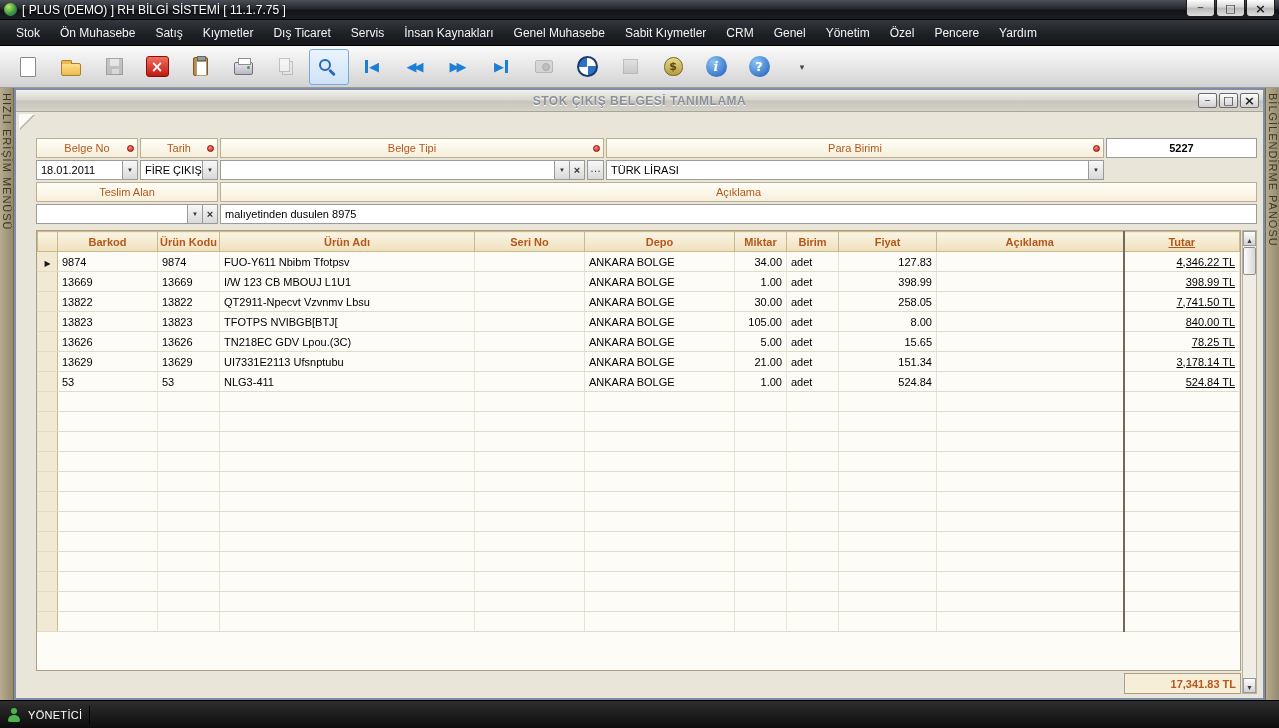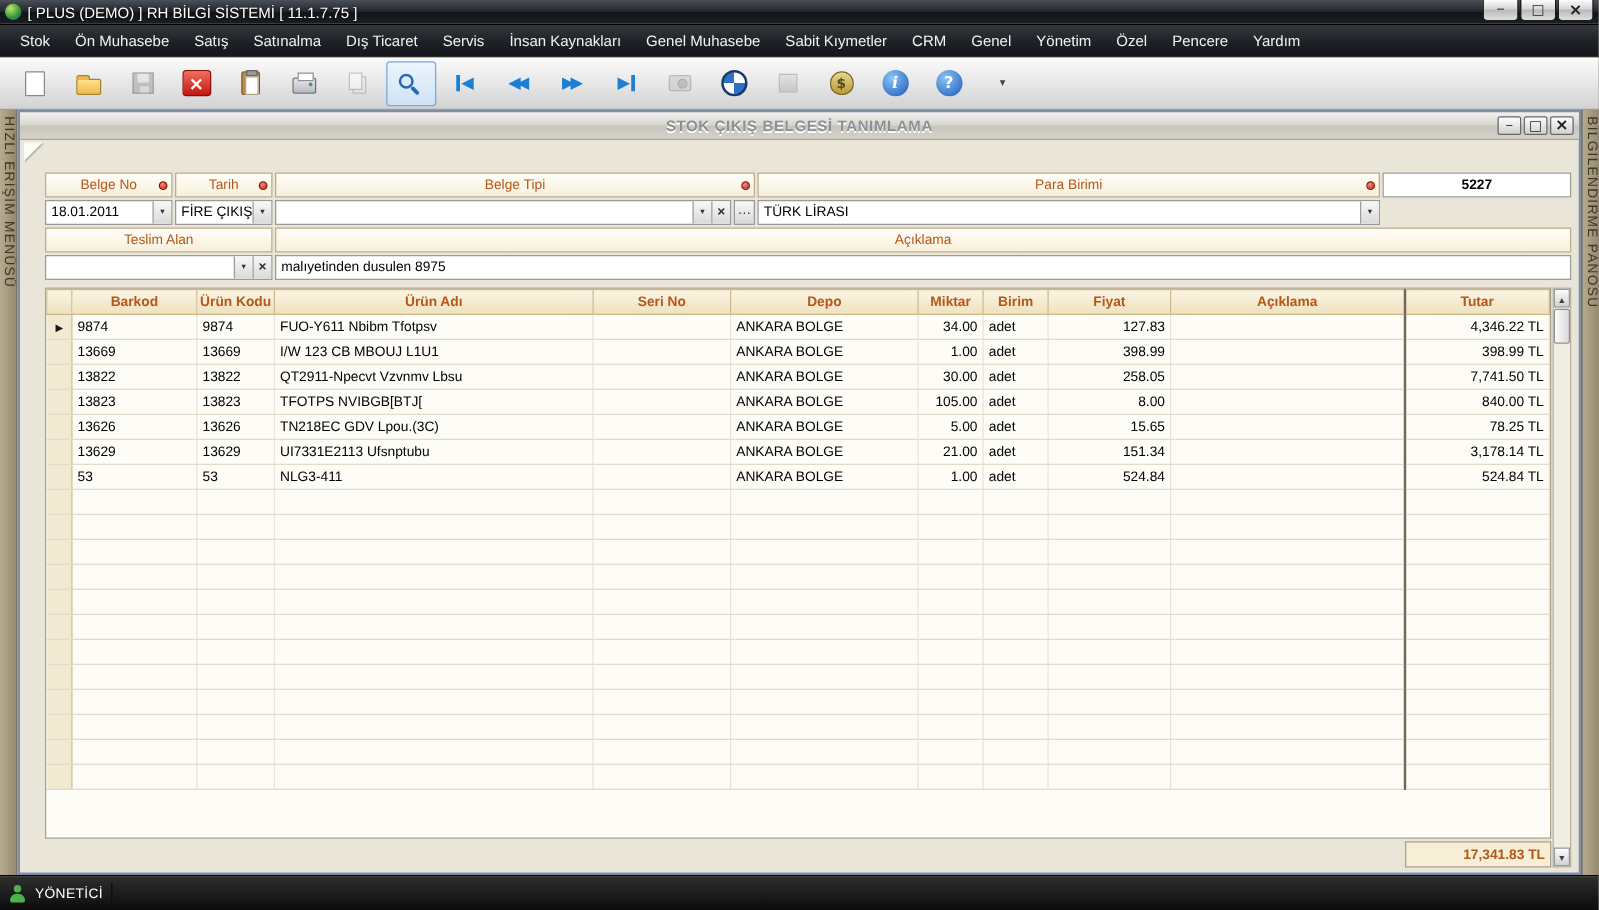--- a/index.html
+++ b/index.html
@@ -126,21 +126,21 @@
 
   
   .grid-outer { flex:1; min-height:0; position:relative; display:flex; flex-direction:column; padding-right:16px; }
   .table-zone { flex:1; min-height:0; overflow:hidden; border:1px solid #ab9f86; background:#fdfcf7; }
   table { border-collapse:collapse; table-layout:fixed; width:100%; font-size:11px; }
   th { height:20px; background:linear-gradient(#faf4e4,#efe1bd); color:#b5571a; font-weight:bold;
     border:1px solid #cbb98c; text-align:center; overflow:hidden; white-space:nowrap; padding:0 2px; }
   td { height:20px; border:1px solid #e7e3d6; border-bottom-color:#e0dccc; padding:0 4px;
     white-space:nowrap; overflow:hidden; background:#fdfcf7; color:#000; }
   td.sel { background:#f1e9d2; border-right:1px solid #cbb98c; padding:0; text-align:center; }
-  .col-tutar { border-left:2px solid #73695a !important; }
+  .col-tutar { border-left:2px solid #73695a !important;text-decoration:underline; }
   td.num { text-align:right; }
   .marker::before { content:"▶"; font-size:8px; color:#1a1a1a; }
 
   .total-strip { height:21px; flex:0 0 21px; margin-top:2px; display:flex; justify-content:flex-end; }
   .total-box { width:117px; border:1px solid #ab9f86; background:#f6eed6; color:#b5571a; font-weight:bold;
     display:flex; align-items:center; justify-content:flex-end; padding:0 4px; }
 
   
   .vscroll { position:absolute; top:0; right:0; bottom:0; width:15px; background:#f0ede4;
     border:1px solid #b8b2a2; display:flex; flex-direction:column; }
@@ -179,21 +179,21 @@
       <div class="wbtn">
           <span class="g g-close"></span>
         </div>
     </div>
   </div>
 
   <div class="menubar">
       <div class="menu-item">Stok</div>
       <div class="menu-item">Ön Muhasebe</div>
       <div class="menu-item">Satış</div>
-      <div class="menu-item">Satınalma</div>
+      <div class="menu-item">Kıymetler</div>
       <div class="menu-item">Dış Ticaret</div>
       <div class="menu-item">Servis</div>
       <div class="menu-item">İnsan Kaynakları</div>
       <div class="menu-item">Genel Muhasebe</div>
       <div class="menu-item">Sabit Kıymetler</div>
       <div class="menu-item">CRM</div>
       <div class="menu-item">Genel</div>
       <div class="menu-item">Yönetim</div>
       <div class="menu-item">Özel</div>
       <div class="menu-item">Pencere</div>

